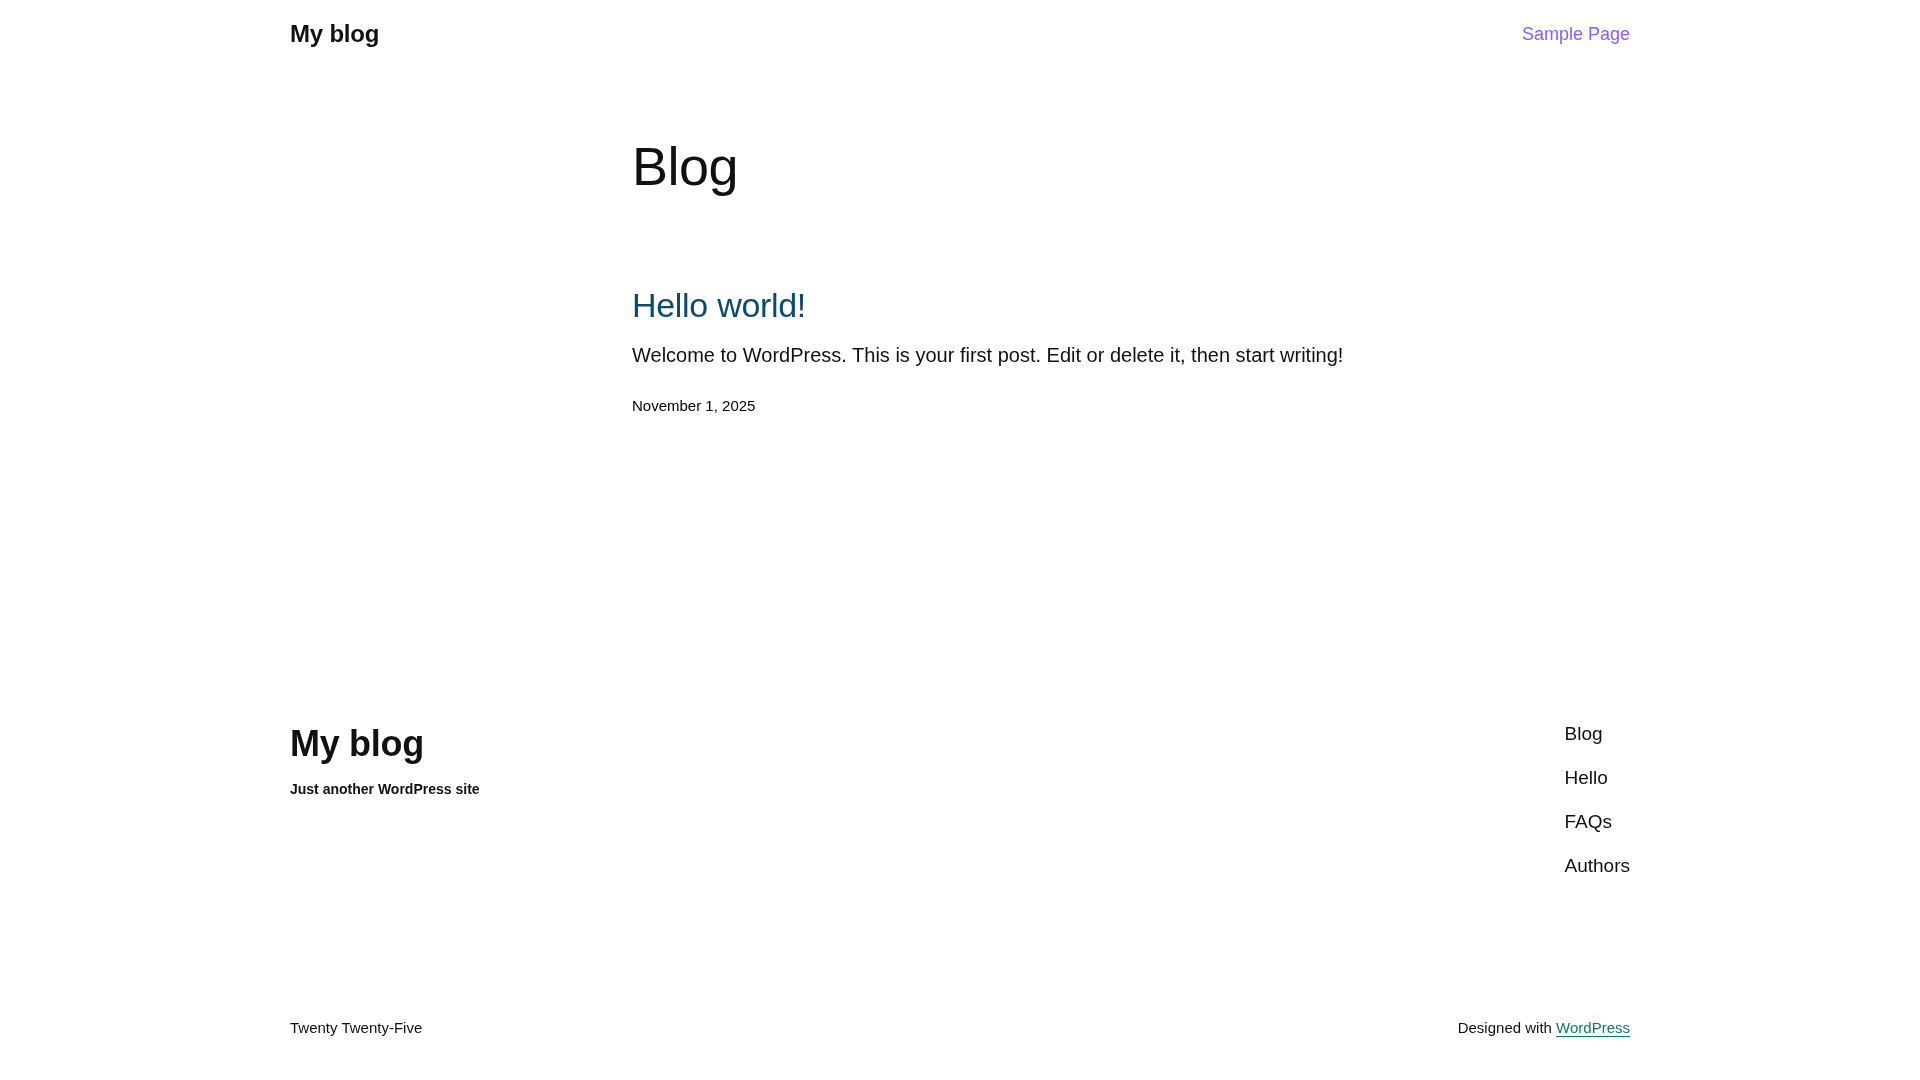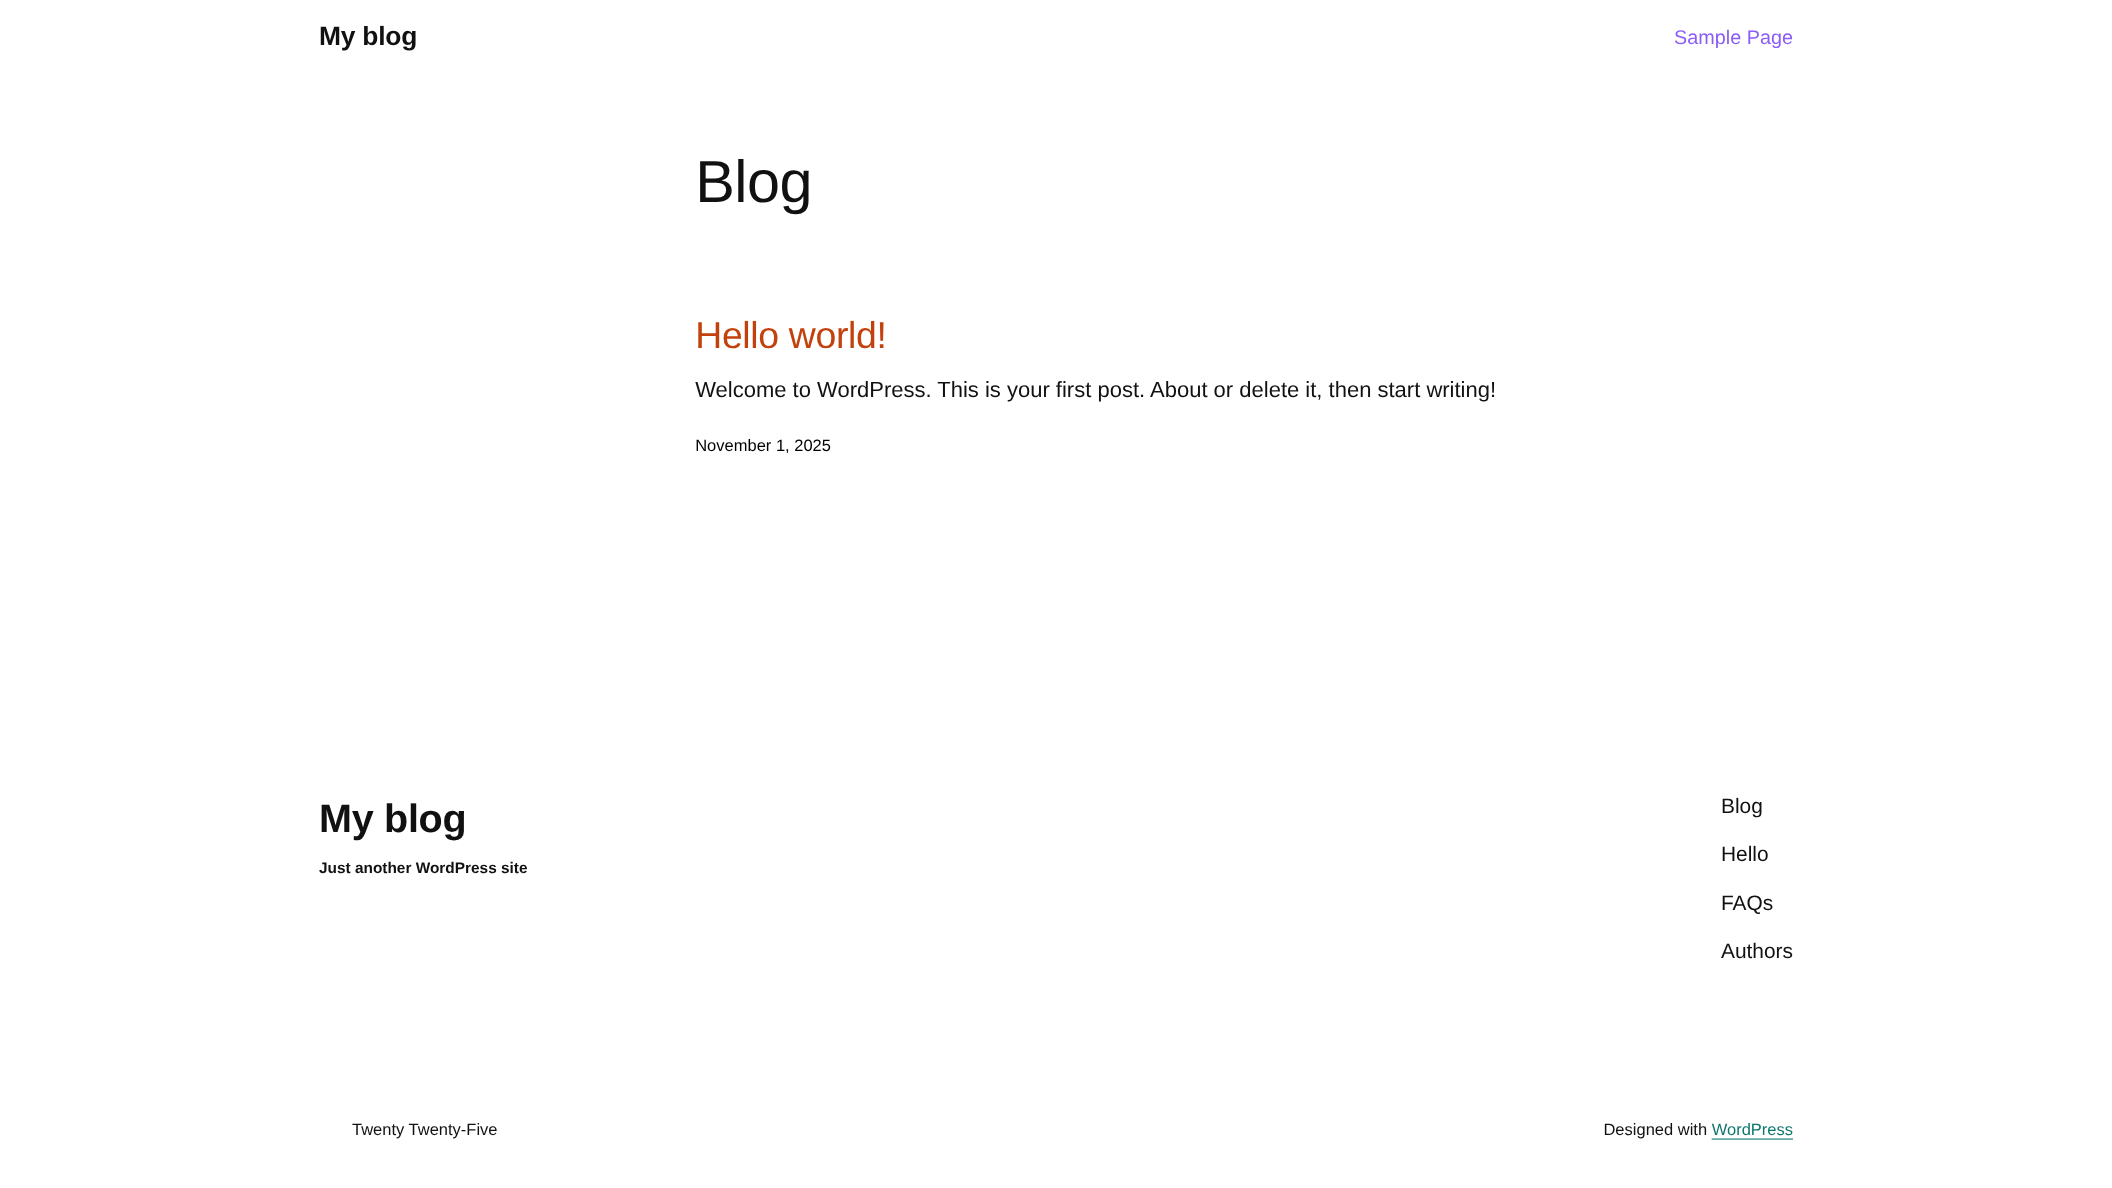--- a/index.html
+++ b/index.html
@@ -58,21 +58,21 @@
   }
   .post { margin-top: 86px; }
   .post-title {
     margin: 0;
     font-size: 34px;
     font-weight: 400;
     line-height: 1.2;
     letter-spacing: -0.3px;
   }
   .post-title a {
-    color: #c2410c;
+    color: #0c4a6e;
     text-decoration: none;
     cursor: pointer;
   }
   .post-excerpt {
     margin: 17px 0 0 0;
     font-size: 20px;
     line-height: 1.2;
     font-weight: 400;
   }
   .post-date {
@@ -128,21 +128,20 @@
     justify-content: space-between;
     margin-top: 130px;
     padding-bottom: 42px;
     font-size: 15px;
     line-height: 20px;
   }
   .footer-bottom a.theme-link {
     color: #111111;
     text-decoration: none;
     cursor: pointer;
-    margin-left: 30px;
   }
   .footer-bottom a.wp-link {
     color: #0f766e;
     text-decoration: underline;
     text-underline-offset: 3px;
     cursor: pointer;
   }
 </style>
 </head>
 <body>
@@ -155,21 +154,21 @@
 </header>
 
 <main class="main-area container">
   <div class="content-col">
     <h1 class="page-title">Blog</h1>
 
     <article class="post">
       <h2 class="post-title">
         <a>Hello world!</a>
       </h2>
-      <p class="post-excerpt">Welcome to WordPress. This is your first post. About or delete it, then start writing!</p>
+      <p class="post-excerpt">Welcome to WordPress. This is your first post. Edit or delete it, then start writing!</p>
       <span class="post-date">November 1, 2025</span>
     </article>
   </div>
 </main>
 
 <footer class="site-footer container">
   <div class="footer-main">
     <div class="footer-left">
       <h2 class="footer-site-title">My blog</h2>
       <p class="footer-tagline">Just another WordPress site</p>

